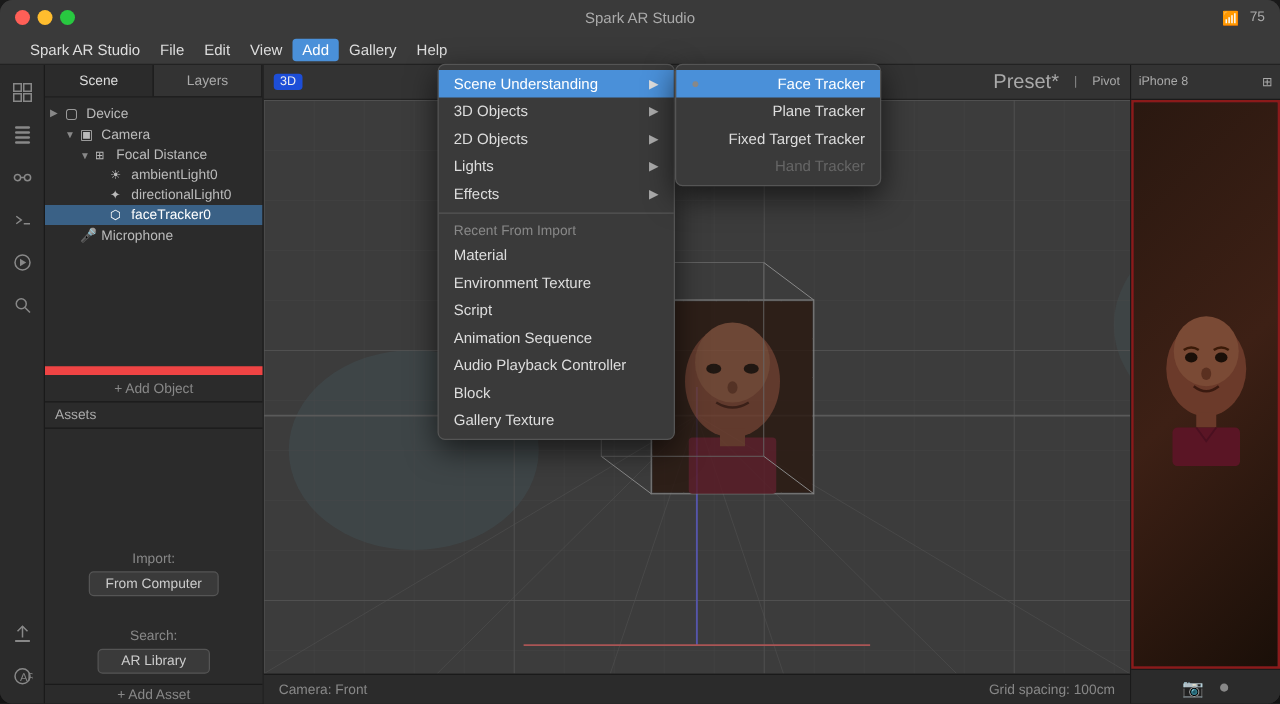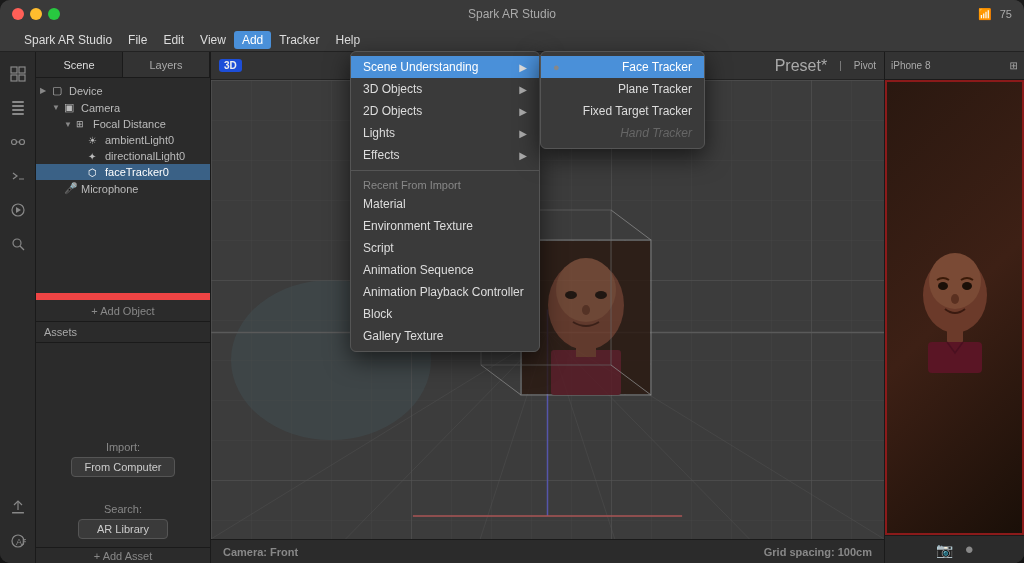--- a/index.html
+++ b/index.html
@@ -251,21 +251,21 @@
       align-items: center;
       padding: 0 8px;
       gap: 8px;
       z-index: 10;
       border-bottom: 1px solid #222;
     }
     .viewport-3d-badge {
       background: #1d4ed8;
       color: #eee;
       font-size: 10px;
-      font-weight: bold;
+      font-weight: normal;
       padding: 1px 5px;
       border-radius: 3px;
     }
     .viewport-grid {
       position: absolute;
       top: 28px;
       left: 0;
       right: 0;
       bottom: 24px;
       overflow: hidden;
@@ -281,26 +281,25 @@
       right: 0;
       height: 24px;
       background: #2b2b2b;
       display: flex;
       align-items: center;
       justify-content: space-between;
       padding: 0 12px;
       font-size: 11px;
       color: #888;
       border-top: 1px solid #1a1a1a;
-      font-weight: bold;
     }
 
     
     .preview-panel {
-      width: 140px;
+      width: 120px;
       background: #2b2b2b;
       display: flex;
       flex-direction: column;
       border-left: 1px solid #1a1a1a;
       flex-shrink: 0;
     }
     .preview-toolbar {
       height: 28px;
       background: #333;
       display: flex;
@@ -358,21 +357,21 @@
     .menu-dropdown-item {
       display: flex;
       align-items: center;
       justify-content: space-between;
       padding: 4px 12px;
       font-size: 12px;
       color: #ddd;
       cursor: pointer;
     }
     .menu-dropdown-item.highlighted { background: #4a90d9; color: white; }
-    .menu-dropdown-item.disabled { color: #666; cursor: default; font-style: italic; }
+    .menu-dropdown-item.disabled { color: #666; cursor: default; }
     .menu-dropdown-divider {
       height: 1px;
       background: #555;
       margin: 4px 0;
     }
     .menu-dropdown-section-label {
       padding: 4px 12px 2px;
       font-size: 11px;
       color: #888;
     }
@@ -404,21 +403,21 @@
     </div>
   </div>
 
   <div class="menubar">
     <span class="apple-logo"></span>
     <div class="menu-item">Spark AR Studio</div>
     <div class="menu-item">File</div>
     <div class="menu-item">Edit</div>
     <div class="menu-item">View</div>
     <div class="menu-item active">Add</div>
-    <div class="menu-item">Tracker</div>
+    <div class="menu-item">Gallery</div>
     <div class="menu-item">Help</div>
   </div>
 
   <div class="main-content">
 
     <div class="left-sidebar">
       <div class="sidebar-icon">
         <svg width="16" height="16" viewBox="0 0 16 16" fill="none">
           <rect x="1" y="1" width="6" height="6" stroke="#888" stroke-width="1.2" fill="none"></rect>
           <rect x="9" y="1" width="6" height="6" stroke="#888" stroke-width="1.2" fill="none"></rect>
@@ -703,21 +702,21 @@
     <div class="menu-dropdown-item">
       <span>Environment Texture</span>
     </div>
     <div class="menu-dropdown-item">
       <span>Script</span>
     </div>
     <div class="menu-dropdown-item">
       <span>Animation Sequence</span>
     </div>
     <div class="menu-dropdown-item">
-      <span>Animation Playback Controller</span>
+      <span>Audio Playback Controller</span>
     </div>
     <div class="menu-dropdown-item">
       <span>Block</span>
     </div>
     <div class="menu-dropdown-item">
       <span>Gallery Texture</span>
     </div>
   </div>
 
   <div class="menu-dropdown" style="pointer-events:all;position:absolute;top:51px;left:540px;min-width:165px;">

